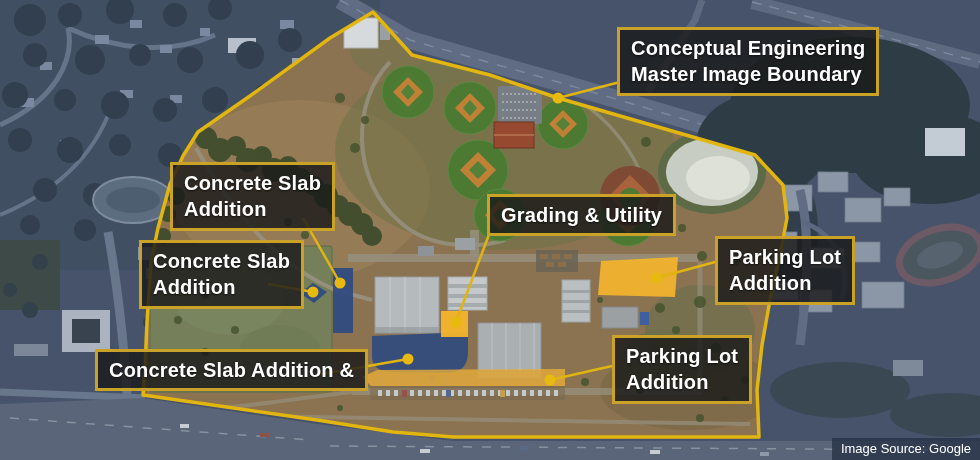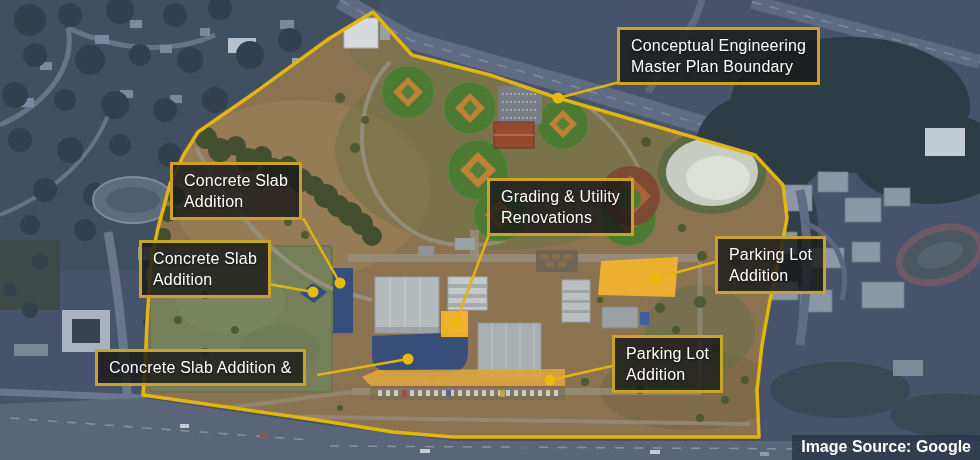--- a/index.html
+++ b/index.html
@@ -4,40 +4,40 @@
 <style>
   html,body{margin:0;padding:0;background:#2c3442;}
   .stage{position:relative;width:980px;height:460px;overflow:hidden;
          font-family:"Liberation Sans",sans-serif;background:#46536a;}
   .stage svg{position:absolute;left:0;top:0;display:block;}
   .callout{
     position:absolute;
     background:rgba(26,26,26,.82);
     border:3px solid #c9a227;
     color:#fff;
-    font-weight:normal;
-    font-size:16px;
+    font-weight:bold;
+    font-size:20px;
     line-height:1.32;
     padding:5px 11px;
     white-space:nowrap;
     letter-spacing:.2px;
     text-shadow:0 1px 2px rgba(0,0,0,.6);
   }
   .callout span{display:block;}
   .co-boundary {left:617px;top:27px;}
   .co-slab1    {left:170px;top:162px;}
   .co-slab2    {left:139px;top:240px;}
-  .co-grading  {left:487px;top:178px;}
+  .co-grading  {left:487px;top:194px;}
   .co-parkR    {left:715px;top:236px;}
   .co-parkB    {left:612px;top:335px;}
   .co-hard     {left:95px;top:349px;}
   .attribution{
     position:absolute;right:0;bottom:0;
     background:rgba(38,50,72,.78);
-    color:#fff;font-size:16px;font-weight:bold;
+    color:#fff;font-size:13px;font-weight:normal;
     padding:3px 9px 4px;white-space:nowrap;
   }
 </style>
 </head>
 <body>
 
 <div class="stage">
 
 <svg width="980" height="460" viewBox="0 0 980 460">
   <defs>
@@ -386,33 +386,32 @@
     <circle cx="313" cy="292" r="5.5"></circle>
     <circle cx="456" cy="322" r="5.5"></circle>
     <circle cx="656" cy="278" r="5.5"></circle>
     <circle cx="550" cy="380" r="5.5"></circle>
     <circle cx="408" cy="359" r="5.5"></circle>
   </g>
 </svg>
 
   <div class="callout co-boundary">
     <span>Conceptual Engineering</span>
-    <span>Master Plan Boundary</span>
+    <span>Master Image Boundary</span>
   </div>
   <div class="callout co-slab1">
     <span>Concrete Slab</span>
     <span>Addition</span>
   </div>
   <div class="callout co-slab2">
     <span>Concrete Slab</span>
     <span>Addition</span>
   </div>
   <div class="callout co-grading">
     <span>Grading &amp; Utility</span>
-    <span>Renovations</span>
   </div>
   <div class="callout co-parkR">
     <span>Parking Lot</span>
     <span>Addition</span>
   </div>
   <div class="callout co-parkB">
     <span>Parking Lot</span>
     <span>Addition</span>
   </div>
   <div class="callout co-hard">

